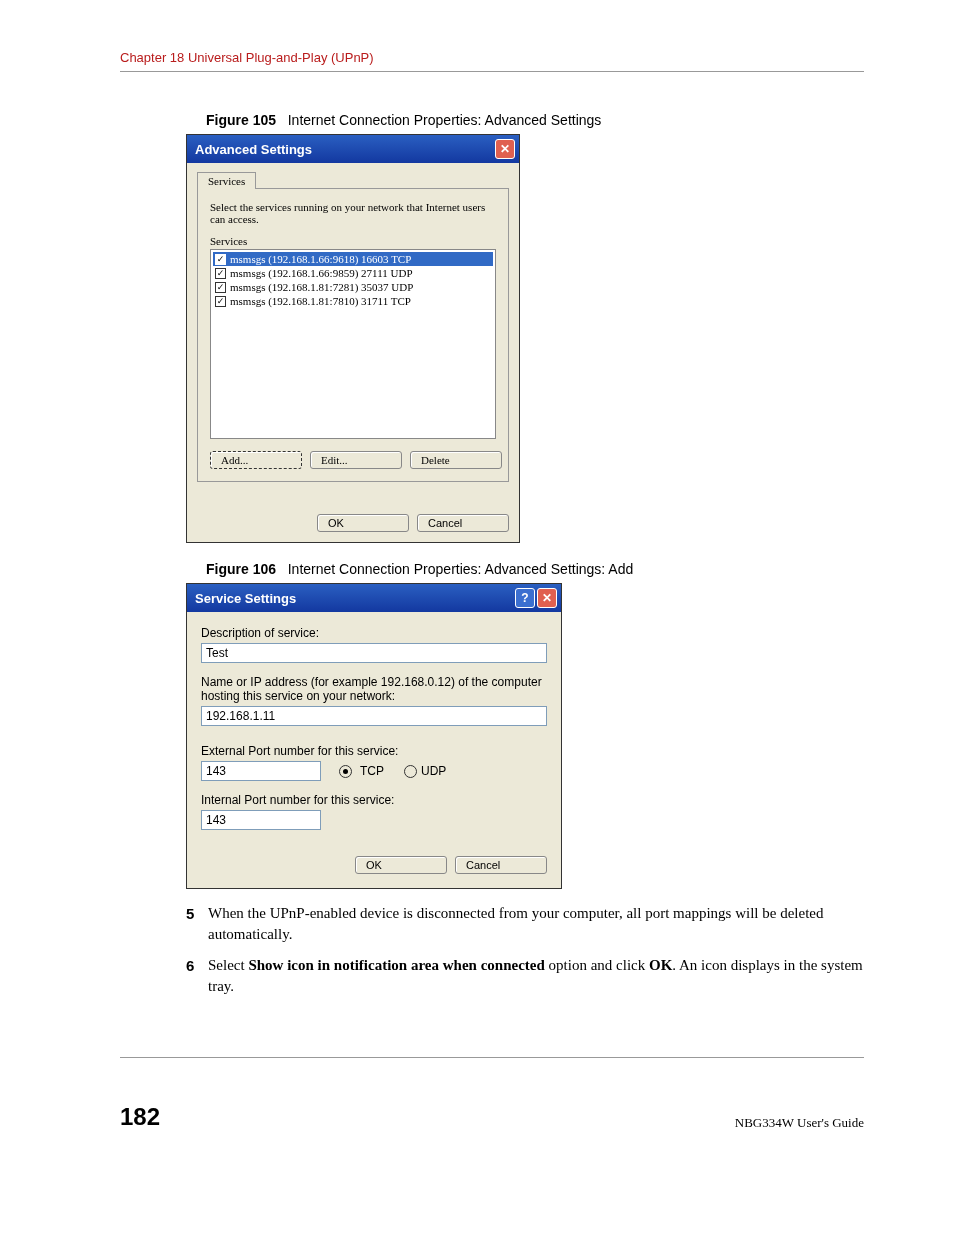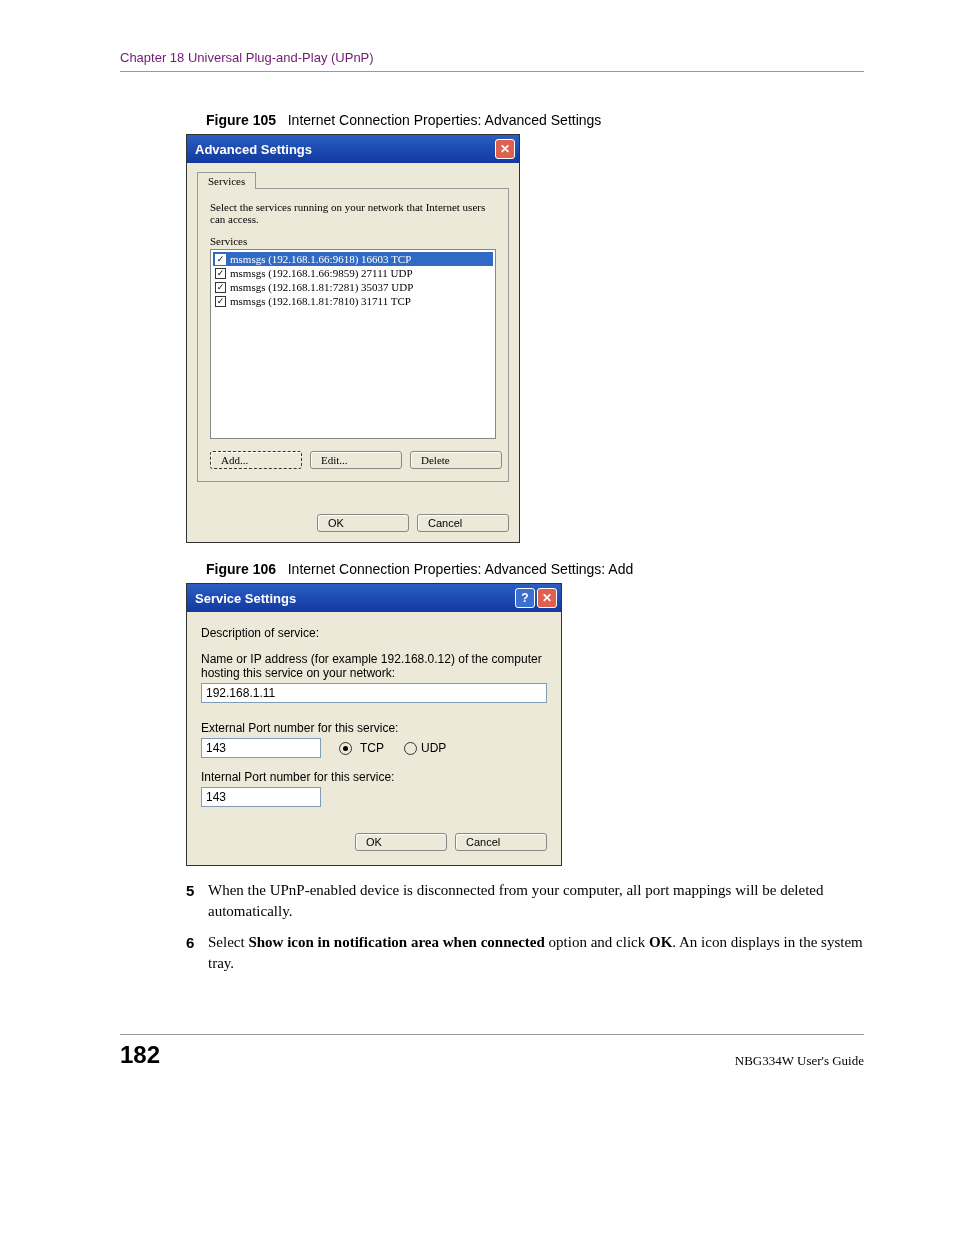--- a/index.html
+++ b/index.html
@@ -8,21 +8,21 @@
     background: #fff;
     font-family: "Times New Roman", Times, serif;
     width: 954px;
   }
   .page {
     padding: 50px 90px 50px 120px;
   }
   .header-line {
     font-family: Arial, Helvetica, sans-serif;
     font-size: 13px;
-    color: #701a75;
+    color: #b91c1c;
     border-bottom: 1px solid #999;
     padding-bottom: 6px;
     margin-bottom: 40px;
   }
   .fig-caption {
     font-family: Liberation Sans, sans-serif;
     font-size: 14px;
     margin: 18px 0 6px 66px;
     padding-left: 20px;
   }
@@ -162,21 +162,21 @@
   .step-item { display:flex; margin-bottom:10px; line-height:1.4; }
   .step-num { font-family:Arial,Helvetica,sans-serif; font-weight:bold; width:22px; flex-shrink:0; }
   .footer {
     display:flex; justify-content:space-between; align-items:flex-end;
     margin-top:60px;
     border-top:1px solid #999;
     padding-top:6px;
   }
   .page-num {
     font-family:Arial,Helvetica,sans-serif;
-    font-size:24px; font-weight:bold;
+    font-size:24px; font-weight:bold;margin-top:39px;
   }
   .guide-name {
     font-family: "Times New Roman", Times, serif;
     font-size:13px;
   }
 </style>
 </head>
 <body>
 
 <div class="page">
@@ -237,20 +237,21 @@
     <div class="titlebar">
       <span>Service Settings</span>
       <div class="title-btns">
         <div class="title-btn help">?</div>
         <div class="title-btn">✕</div>
       </div>
     </div>
     <div class="ss-body">
       <div class="ss-row">
         <div class="ss-label">Description of service:</div>
+        <input class="ss-input" value="Test" style="">
       </div>
       <div class="ss-row">
         <div class="ss-label">Name or IP address (for example 192.168.0.12) of the computer hosting this service on your network:</div>
         <input class="ss-input" value="192.168.1.11" style="">
       </div>
       <div class="ss-row" style="margin-top:18px;">
         <div class="ss-label">External Port number for this service:</div>
         <div class="port-row">
           <input class="port-input" value="143" style="">
           <div class="radio-set">

